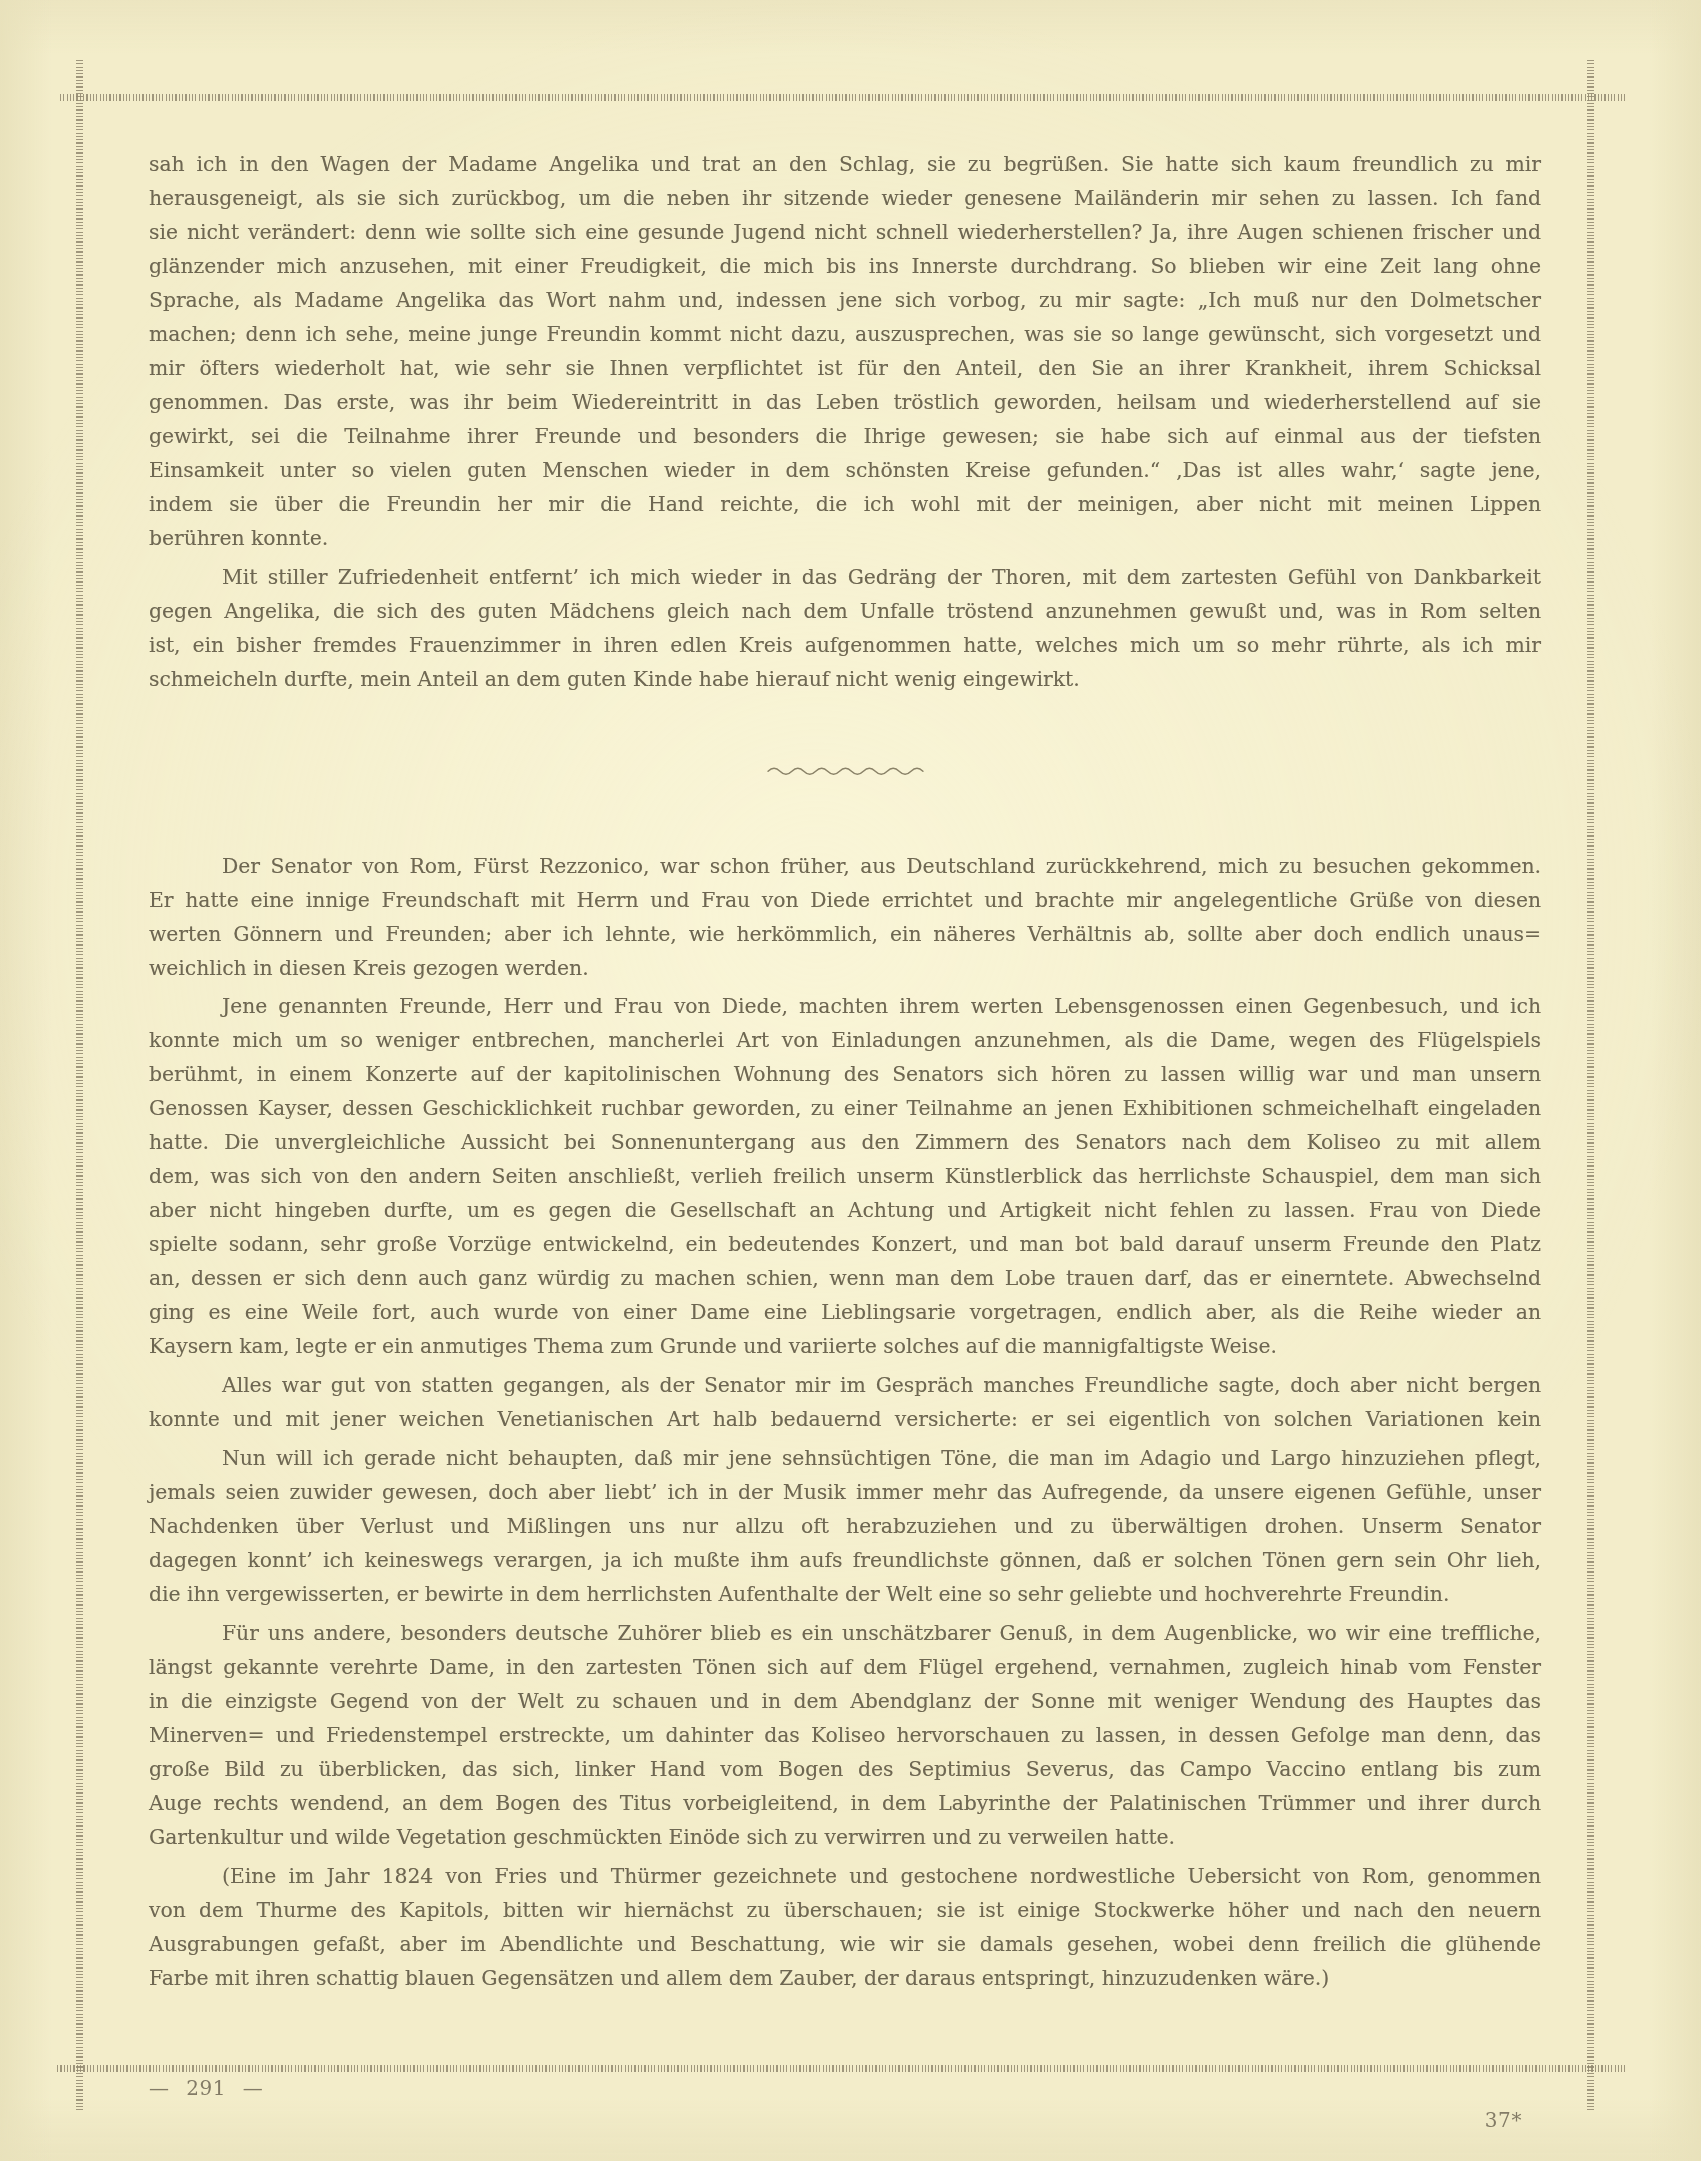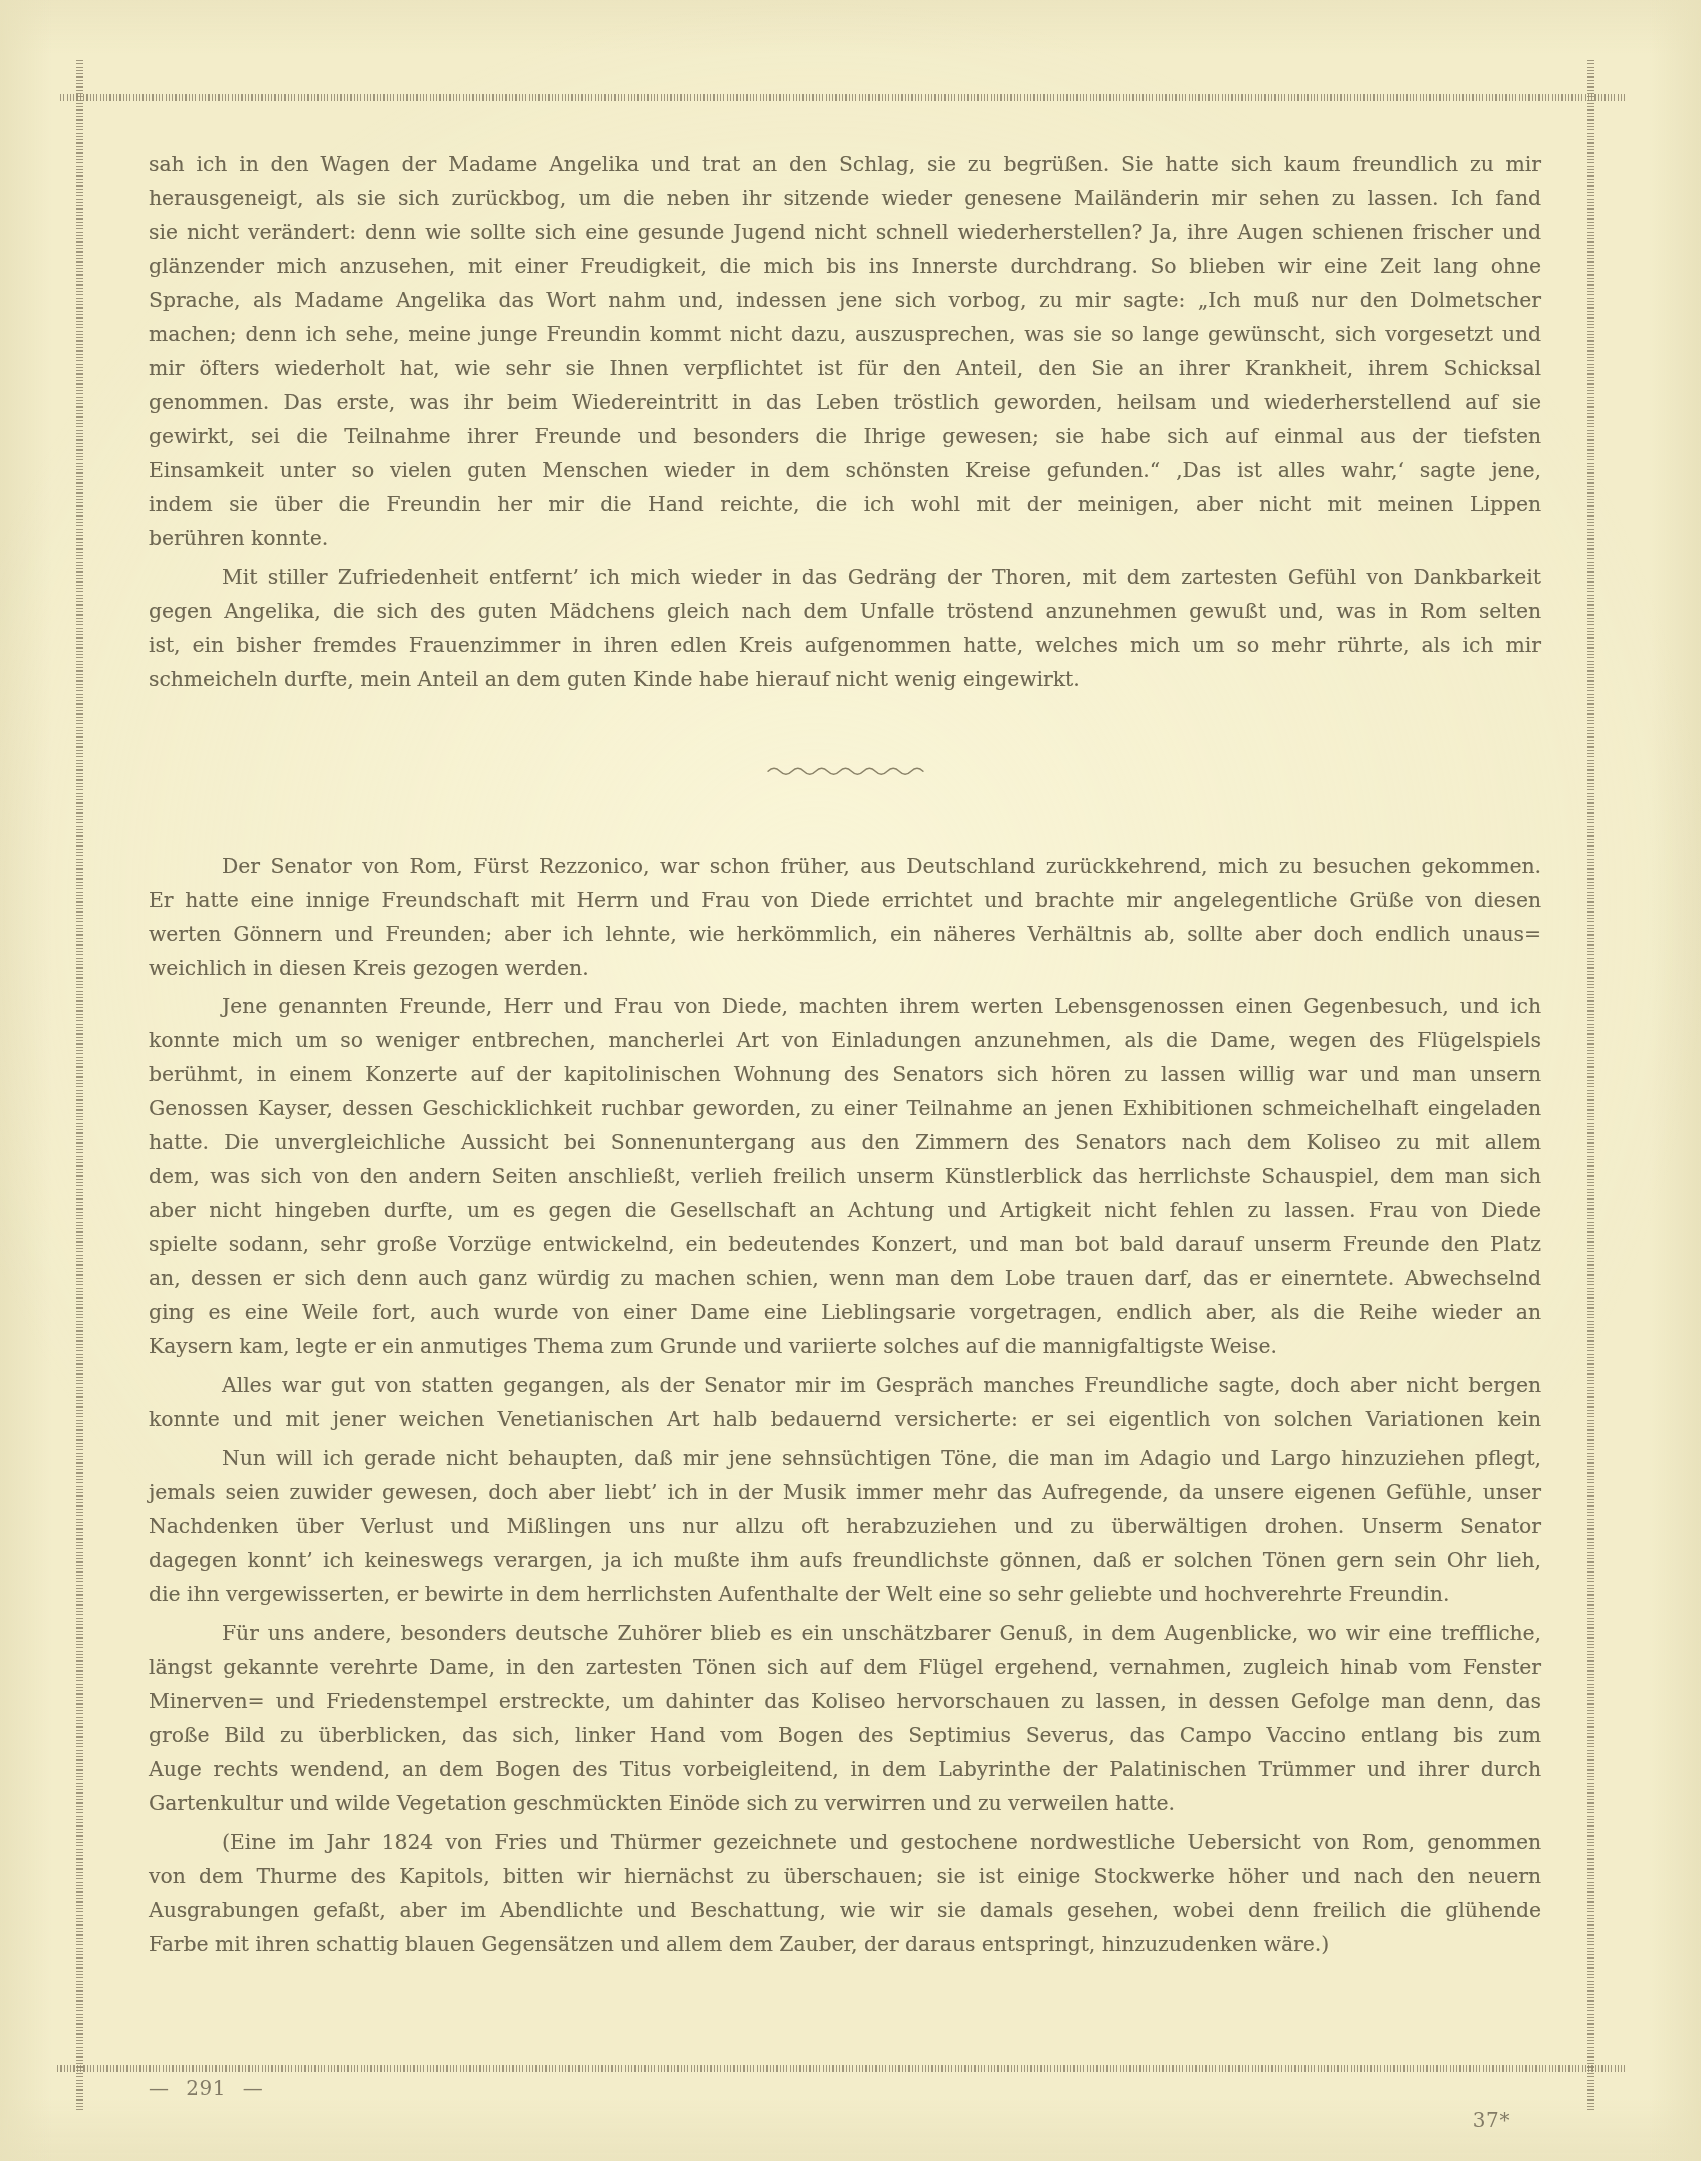--- a/index.html
+++ b/index.html
@@ -57,21 +57,21 @@
     display:flex;align-items:center;justify-content:center;
   }
   .divider-row svg{display:block;}
   
   .page-number{
     position:absolute;left:149px;top:2076px;width:1392px;
     color:var(--footer-ink);
     font-size:20px;letter-spacing:0.6px;word-spacing:9.6px;
   }
   .signature{
-    position:absolute;right:192px;top:2108px;
+    position:absolute;right:180px;top:2108px;
     color:var(--footer-ink);font-size:20px;letter-spacing:0.6px;
   }
 </style>
 </head>
 <body>
 
 <div class="page">
   <div class="rule rule-h rule-top"></div>
   <div class="rule rule-h rule-bottom"></div>
   <div class="rule rule-v rule-left"></div>
@@ -129,20 +129,21 @@
       <div class="para indent">
         <div class="line">Nun will ich gerade nicht behaupten, daß mir jene sehnsüchtigen Töne, die man im Adagio und Largo hinzuziehen pflegt,</div>
         <div class="line">jemals seien zuwider gewesen, doch aber liebt’ ich in der Musik immer mehr das Aufregende, da unsere eigenen Gefühle, unser</div>
         <div class="line">Nachdenken über Verlust und Mißlingen uns nur allzu oft herabzuziehen und zu überwältigen drohen. Unserm Senator</div>
         <div class="line">dagegen konnt’ ich keineswegs verargen, ja ich mußte ihm aufs freundlichste gönnen, daß er solchen Tönen gern sein Ohr lieh,</div>
         <div class="line last">die ihn vergewisserten, er bewirte in dem herrlichsten Aufenthalte der Welt eine so sehr geliebte und hochverehrte Freundin.</div>
       </div>
       <div class="para indent">
         <div class="line">Für uns andere, besonders deutsche Zuhörer blieb es ein unschätzbarer Genuß, in dem Augenblicke, wo wir eine treffliche,</div>
         <div class="line">längst gekannte verehrte Dame, in den zartesten Tönen sich auf dem Flügel ergehend, vernahmen, zugleich hinab vom Fenster</div>
+        <div class="line">in die einzigste Gegend von der Welt zu schauen und in dem Abendglanz der Sonne mit weniger Wendung des Hauptes das</div>
         <div class="line">Minerven= und Friedenstempel erstreckte, um dahinter das Koliseo hervorschauen zu lassen, in dessen Gefolge man denn, das</div>
         <div class="line">große Bild zu überblicken, das sich, linker Hand vom Bogen des Septimius Severus, das Campo Vaccino entlang bis zum</div>
         <div class="line">Auge rechts wendend, an dem Bogen des Titus vorbeigleitend, in dem Labyrinthe der Palatinischen Trümmer und ihrer durch</div>
         <div class="line last">Gartenkultur und wilde Vegetation geschmückten Einöde sich zu verwirren und zu verweilen hatte.</div>
       </div>
       <div class="para indent">
         <div class="line">(Eine im Jahr 1824 von Fries und Thürmer gezeichnete und gestochene nordwestliche Uebersicht von Rom, genommen</div>
         <div class="line">von dem Thurme des Kapitols, bitten wir hiernächst zu überschauen; sie ist einige Stockwerke höher und nach den neuern</div>
         <div class="line">Ausgrabungen gefaßt, aber im Abendlichte und Beschattung, wie wir sie damals gesehen, wobei denn freilich die glühende</div>
         <div class="line last">Farbe mit ihren schattig blauen Gegensätzen und allem dem Zauber, der daraus entspringt, hinzuzudenken wäre.)</div>

